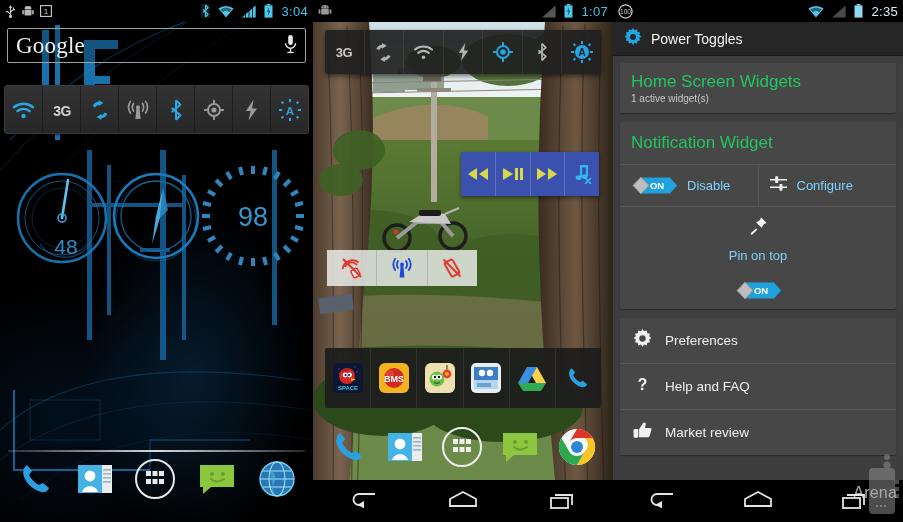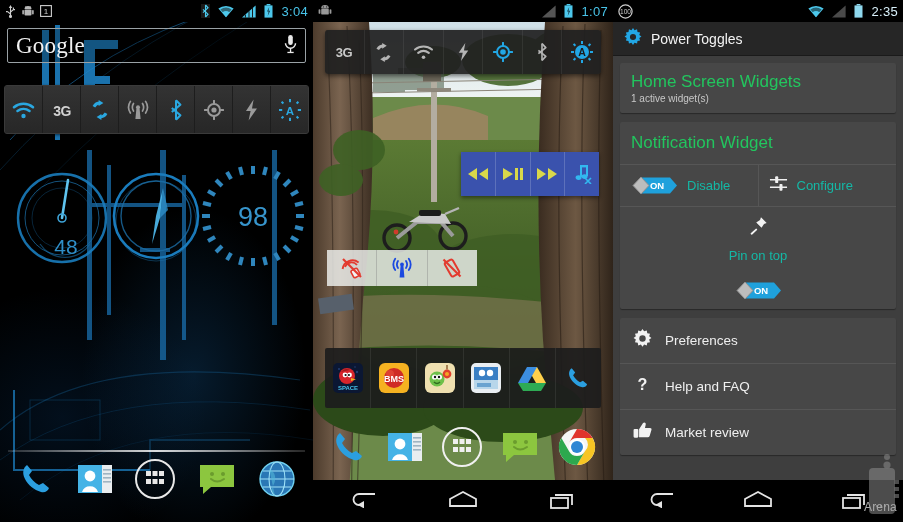--- a/index.html
+++ b/index.html
@@ -103,34 +103,34 @@
     box-shadow:0 1px 1px rgba(0,0,0,.35); overflow:hidden; }
   .sec-title { color:#22c55e; font-size:17px; padding:9px 11px 0 11px; }
   .sec-sub { color:#c8c8c8; font-size:10px; padding:1px 11px 9px 11px; }
   .sec-title.solo { padding:11px 11px 11px 11px; }
 
   .row-split { display:flex; border-top:1px solid #565656; }
   .row-half { flex:1; display:flex; align-items:center; gap:9px; padding:9px 10px; }
   .row-half + .row-half { border-left:1px solid #565656; }
   .row-one { display:flex; align-items:center; gap:9px; padding:9px 11px;
     border-top:1px solid #565656;flex-direction:column; }
-  .row-lab { color:#14b8a6; font-size:13px; }
+  .row-lab { color:#7dd3fc; font-size:13px; }
   .row-spacer { margin-left:auto; }
 
   .menu-row { display:flex; align-items:center; gap:13px; padding:11px 13px;
     border-bottom:1px solid #565656; }
   .menu-row:last-child { border-bottom:none; }
   .menu-lab { color:#efefef; font-size:13.5px; }
 
   
   .sw { position:relative; width:48px; height:19px; flex:0 0 auto; }
 
   
   .wm { position:absolute; right:2px; bottom:2px; z-index:50; opacity:.72; }
-  .wm-txt { position:absolute; right:4px; bottom:6px; color:#e8e8e8; font-size:12px;
+  .wm-txt { position:absolute; right:4px; bottom:18px; color:#e8e8e8; font-size:16px;
     letter-spacing:.2px; }
 </style>
 </head>
 <body>
 
 <div class="screens">
 
   <div class="panel panel-1">
     <div class="wall1">
       <svg width="313" height="522" viewBox="0 0 313 522">

